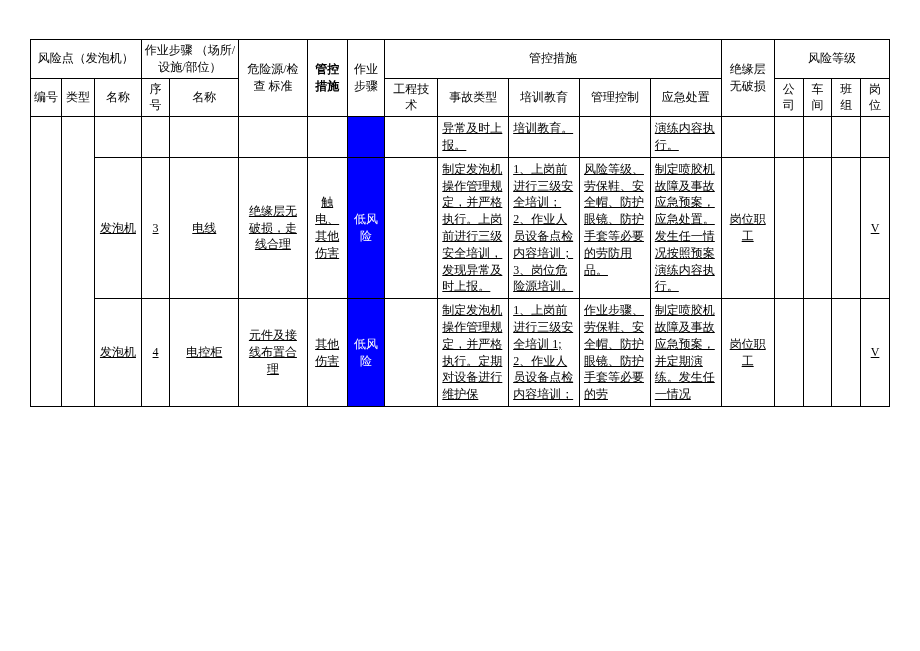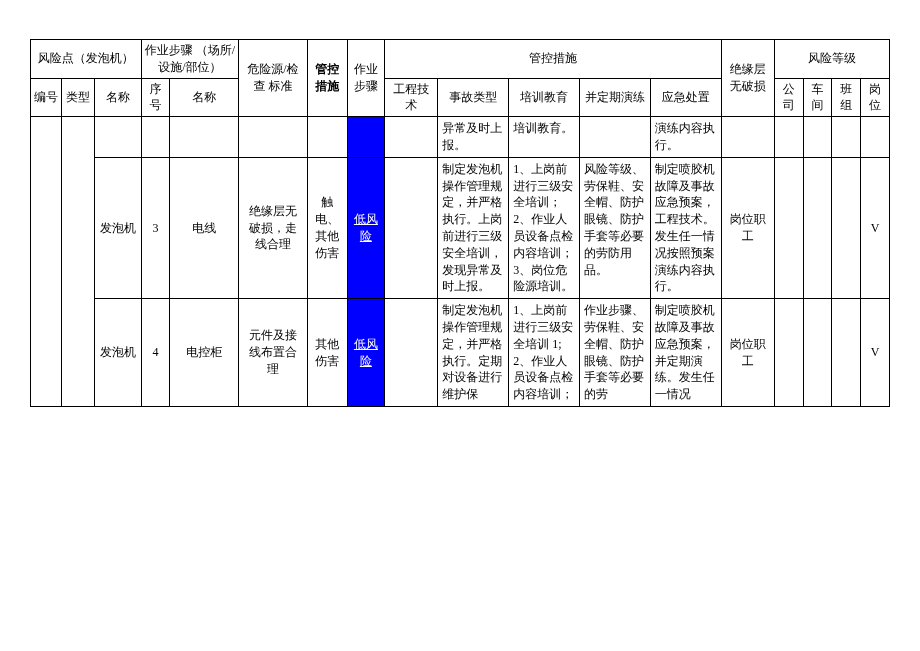--- a/index.html
+++ b/index.html
@@ -23,28 +23,27 @@
   }
   th, td {
     border: 1px solid #000;
     padding: 2px 3px;
     text-align: center;
     vertical-align: middle;
     line-height: 1.4;
     word-break: break-all;
     font-weight: normal;
   }
-  td.body-cell { text-align: left; vertical-align: top; padding: 3px 4px; }
+  td.body-cell { text-align: left; vertical-align: top; padding: 3px 4px; text-decoration: underline; }
   td.body-cell.center { text-align: center; vertical-align: middle; }
   td.risk-low {
     background: #0000ff;
     color: #ffffff;
     text-align: center;
     vertical-align: middle;
-    text-decoration: underline;
   }
   col.c-num    { width: 28px; }
   col.c-type   { width: 30px; }
   col.c-name   { width: 42px; }
   col.c-seq    { width: 26px; }
   col.c-step   { width: 62px; }
   col.c-hazard { width: 62px; }
   col.c-acc    { width: 36px; }
   col.c-risk   { width: 34px; }
   col.c-eng    { width: 48px; }
@@ -99,21 +98,21 @@
     <tr></tr>
     <tr>
       <th>编号</th>
       <th>类型</th>
       <th>名称</th>
       <th>序号</th>
       <th>名称</th>
       <th>工程技术</th>
       <th>事故类型</th>
       <th>培训教育</th>
-      <th>并定期演练</th>
+      <th>管理控制</th>
       <th>应急处置</th>
       <th>公司</th>
       <th>车间</th>
       <th>班组</th>
       <th>岗位</th>
     </tr>
   </thead>
   <tbody>
 
     <tr>
@@ -141,21 +140,21 @@
       <td class="body-cell center">发泡机</td>
       <td class="body-cell center">3</td>
       <td class="body-cell center">电线</td>
       <td class="body-cell center">绝缘层无破损，走线合理</td>
       <td class="body-cell center">触电、其他伤害</td>
       <td class="risk-low">低风险</td>
       <td class="body-cell"></td>
       <td class="body-cell">制定发泡机操作管理规定，并严格执行。上岗前进行三级安全培训，发现异常及时上报。</td>
       <td class="body-cell">1、上岗前进行三级安全培训；2、作业人员设备点检内容培训；3、岗位危险源培训。</td>
       <td class="body-cell">风险等级、劳保鞋、安全帽、防护眼镜、防护手套等必要的劳防用品。</td>
-      <td class="body-cell">制定喷胶机故障及事故应急预案，工程技术。发生任一情况按照预案演练内容执行。</td>
+      <td class="body-cell">制定喷胶机故障及事故应急预案，应急处置。发生任一情况按照预案演练内容执行。</td>
       <td class="body-cell center">岗位职工</td>
       <td class="body-cell"></td>
       <td class="body-cell"></td>
       <td class="body-cell"></td>
       <td class="body-cell center">V</td>
     </tr>
 
     <tr>
       <td class="body-cell center">发泡机</td>
       <td class="body-cell center">4</td>

